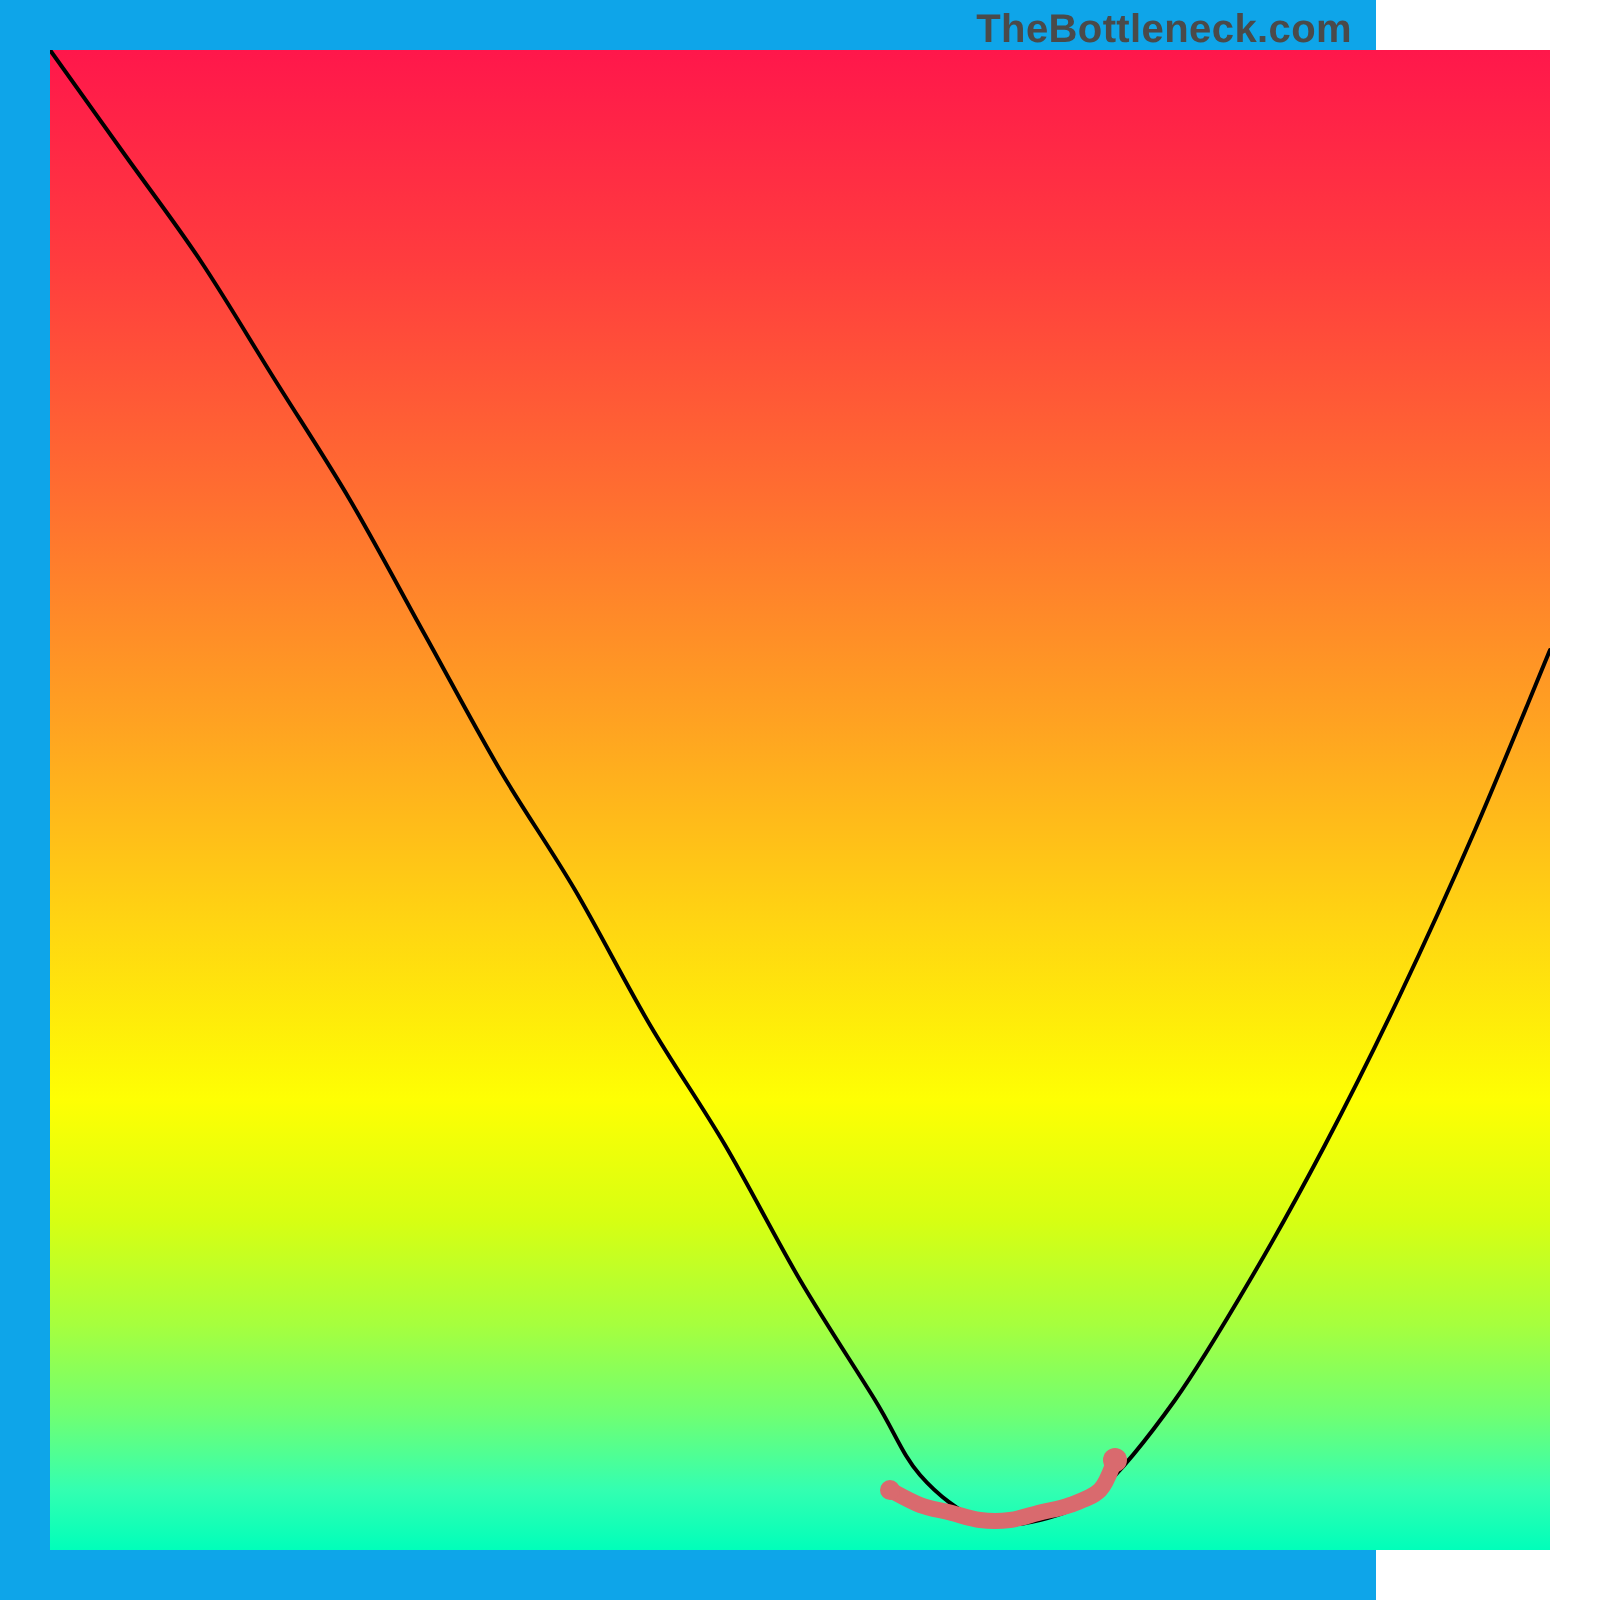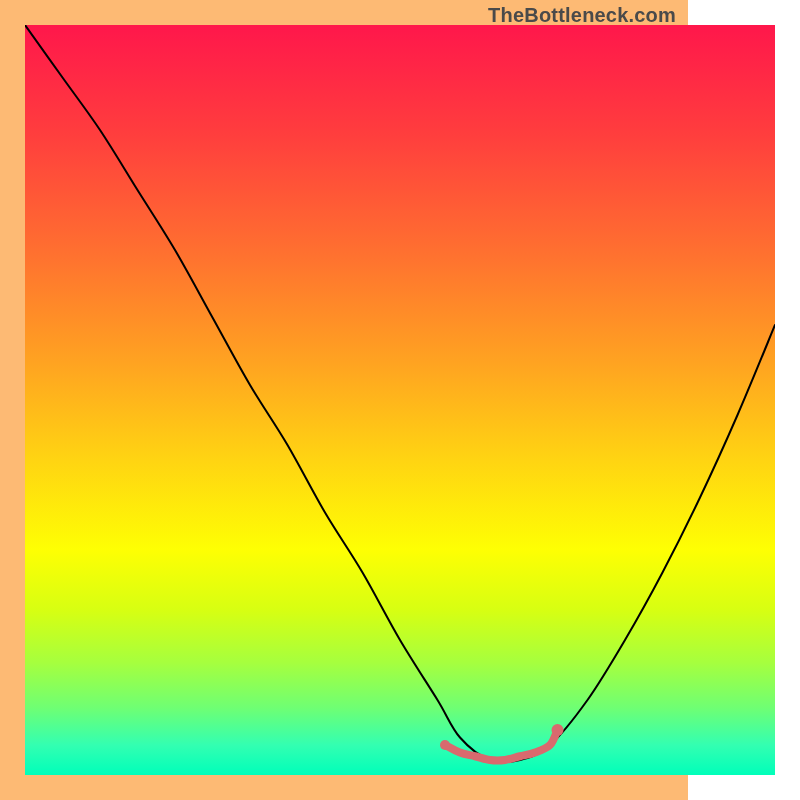--- a/index.html
+++ b/index.html
@@ -1,21 +1,21 @@
 <!DOCTYPE html>
 <html><head>
 <meta charset="utf-8">
 <style>
   * { margin: 0; padding: 0; box-sizing: border-box; }
   html, body { width: 800px; height: 800px; overflow: hidden; }
   .chart-container {
     width: 688px;
     height: 800px;
     position: relative;
-    background: #fdba74;
+    background: #0ea5e9;
   }
   .plot-area {
     position: absolute;
     left: 25px;
     top: 25px;
     width: 750px;
     height: 750px;
   }
   .watermark {
     position: absolute;

